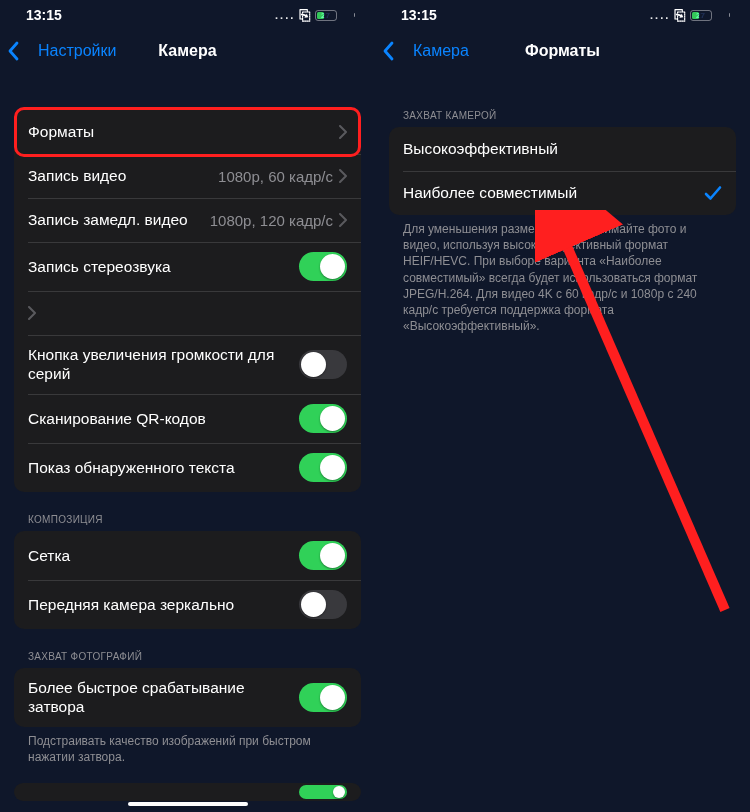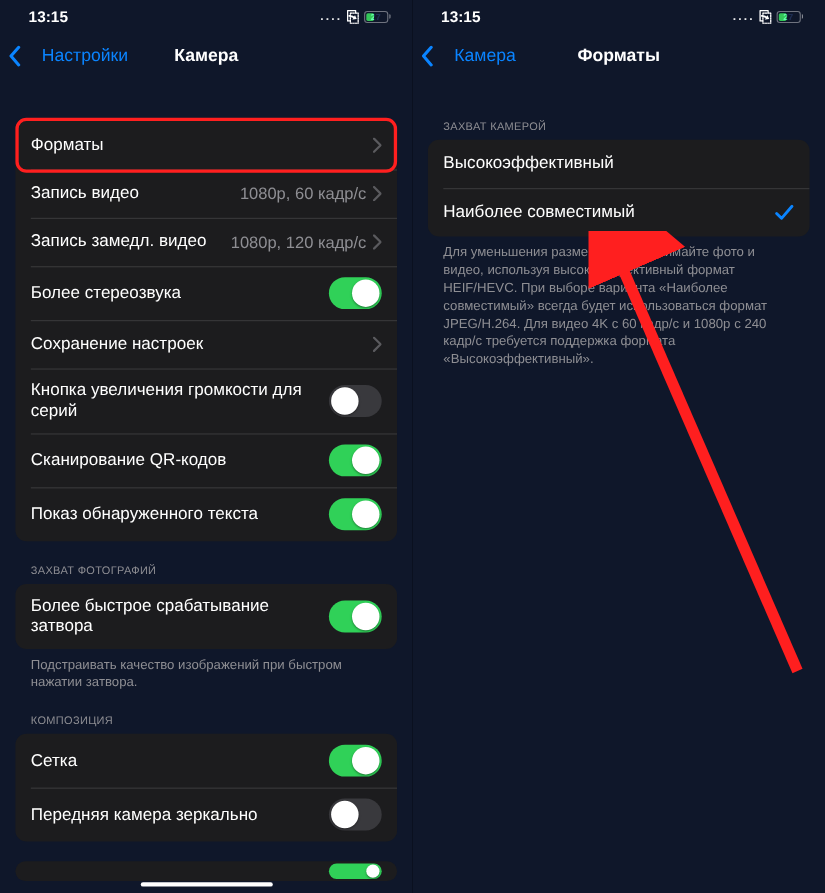--- a/index.html
+++ b/index.html
@@ -28,21 +28,21 @@
     padding: 0 20px 0 26px;
     font-size: 14px;
     font-weight: 600;
   }
   .status-right { display: flex; align-items: center; gap: 4px; }
   .dots { letter-spacing: 2px; font-size: 11px; color: #fff; opacity: .9; }
   .link-icon { font-size: 14px; }
   .battery {
     display: inline-flex;
     align-items: center;
-    gap: 1px;
+    gap: 17px;
   }
   .battery-body {
     width: 22px; height: 11px;
     border: 1px solid rgba(255,255,255,.4);
     border-radius: 3px;
     position: relative;
     display: flex;
     align-items: center;
   }
   .battery-fill {
@@ -250,27 +250,26 @@
       <div class="row">
         <span class="row-label">Запись замедл. видео</span>
         <span class="row-detail">1080p, 120 кадр/с</span>
         <span class="chevron-right">
           <svg width="8" height="14" viewBox="0 0 8 14">
               <polyline points="1,1 7,7 1,13" fill="none" stroke="#5a5a5e" stroke-width="2" stroke-linecap="round" stroke-linejoin="round"></polyline>
             </svg>
         </span>
       </div>
       <div class="row">
-        <span class="row-label">Более стереозвука</span>
-        <span class="toggle on">
-            <span class="knob"></span>
-          </span>
-      </div>
-      <div class="row">
-        <span class="row-label">Сохранение настроек</span>
+        <span class="row-label">Запись стереозвука</span>
+        <span class="toggle on">
+            <span class="knob"></span>
+          </span>
+      </div>
+      <div class="row">
         <span class="chevron-right">
           <svg width="8" height="14" viewBox="0 0 8 14">
               <polyline points="1,1 7,7 1,13" fill="none" stroke="#5a5a5e" stroke-width="2" stroke-linecap="round" stroke-linejoin="round"></polyline>
             </svg>
         </span>
       </div>
       <div class="row">
         <span class="row-label">Кнопка увеличения громкости для серий</span>
         <span class="toggle off">
             <span class="knob"></span>
@@ -286,48 +285,48 @@
         <span class="row-label">Показ обнаруженного текста</span>
         <span class="toggle on">
             <span class="knob"></span>
           </span>
       </div>
     </div>
     <div class="highlight-ring" style="left:14px; right:14px; top:-3px; height:50px;"></div>
   </div>
 
   <div class="group">
-    <div class="group-header">ЗАХВАТ ФОТОГРАФИЙ</div>
-    <div class="list">
-      <div class="row">
-        <span class="row-label">Более быстрое срабатывание затвора</span>
-        <span class="toggle on">
-            <span class="knob"></span>
-          </span>
-      </div>
-    </div>
-    <div class="footer-note">Подстраивать качество изображений при быстром нажатии затвора.</div>
-  </div>
-
-  <div class="group">
     <div class="group-header">КОМПОЗИЦИЯ</div>
     <div class="list">
       <div class="row">
         <span class="row-label">Сетка</span>
         <span class="toggle on">
             <span class="knob"></span>
           </span>
       </div>
       <div class="row">
         <span class="row-label">Передняя камера зеркально</span>
         <span class="toggle off">
             <span class="knob"></span>
           </span>
       </div>
     </div>
+  </div>
+
+  <div class="group">
+    <div class="group-header">ЗАХВАТ ФОТОГРАФИЙ</div>
+    <div class="list">
+      <div class="row">
+        <span class="row-label">Более быстрое срабатывание затвора</span>
+        <span class="toggle on">
+            <span class="knob"></span>
+          </span>
+      </div>
+    </div>
+    <div class="footer-note">Подстраивать качество изображений при быстром нажатии затвора.</div>
   </div>
 
   <div class="group" style="margin-top:18px;">
     <div class="list">
       <div class="row" style="height:18px; min-height:0; padding:4px 14px;">
         <span class="row-label"></span>
         <span class="toggle on" style="height:14px;">
             <span class="knob" style="width:12px;height:12px;top:1px;"></span>
           </span>
       </div>

